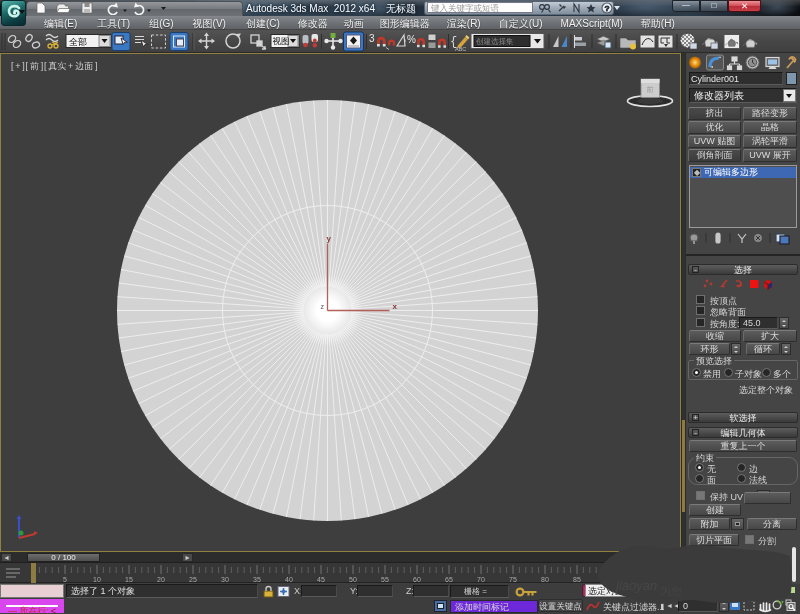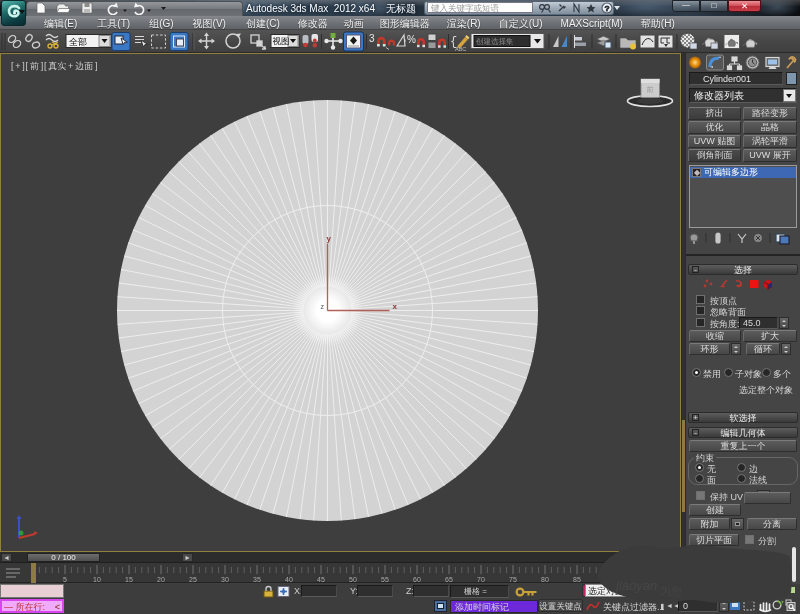--- a/index.html
+++ b/index.html
@@ -314,21 +314,21 @@
   <circle cx="66.5" cy="8.5" r="4.2" fill="#8f8f8f" stroke="#555"></circle>
   <path d="M66.5,8.5 l0,-3 M66.5,8.5 l2,1.5" stroke="#333" stroke-width="1"></path>
   <g>
    <rect x="80" y="3.5" width="13" height="9" fill="#666" stroke="#d8d8d8" stroke-width="1.2"></rect>
    <rect x="82" y="5.5" width="9" height="5" fill="#9fc3e8"></rect>
    <path d="M84,12.5 h5 l1.5,2.5 h-8 z" fill="#d8d8d8"></path>
   </g>
   <path d="M101,14 l6,-7 m-2,-3.5 l4,4 m-6,-2 q2,-4 5,-2 q3,2 0,5" stroke="#c89a58" stroke-width="1.8" fill="none"></path>
  </svg>
 
- <div class="fld" style="left:3px;top:19px;width:94px;height:13px;line-height:12px;padding-left:13px;color:#e6e6e6;">Cylinder001</div>
+ <div class="fld" style="left:3px;top:19px;width:94px;height:13px;line-height:12px;padding-left:1px;color:#e6e6e6;">Cylinder001</div>
  <div class="ab" style="left:100px;top:19px;width:11px;height:13px;background:#7e97ad;border:1px solid #222;"></div>
 
  <div class="fld" style="left:3px;top:35px;width:108px;height:15px;line-height:14px;padding-left:4px;font-size:10px;color:#efefef;background:#303030;">修改器列表</div>
  <div class="ab" style="left:97px;top:36px;width:13px;height:13px;background:#e8e8e8;border:1px solid #777;"></div>
  <div class="ab" style="left:100px;top:41px;width:0;height:0;border-left:3.5px solid transparent;border-right:3.5px solid transparent;border-top:4.5px solid #111;"></div>
 <div class="btn" style="left:2px;top:54px;width:53px;height:13px;background:linear-gradient(#4a4a4a,#3c3c3c);">挤出</div>
     <div class="btn" style="left:57px;top:54px;width:54px;height:13px;">路径变形</div>
     <div class="btn" style="left:2px;top:68px;width:53px;height:13px;">优化</div>
     <div class="btn" style="left:57px;top:68px;width:54px;height:13px;">晶格</div>
     <div class="btn" style="left:2px;top:82px;width:53px;height:13px;">UVW 贴图</div>
@@ -385,20 +385,23 @@
  <div class="cb" style="left:10px;top:265px;"></div>
     <div class="lbl" style="left:24px;top:265px;">按角度:</div>
  <div class="fld" style="left:53px;top:264px;width:39px;height:12px;line-height:11px;padding-left:3px;">45.0</div>
  <div class="spn" style="left:93px;top:264px;height:12px;"></div>
  <div class="btn" style="left:3px;top:277px;width:52px;height:12px;">收缩</div>
  <div class="btn" style="left:57px;top:277px;width:54px;height:12px;">扩大</div>
  <div class="btn" style="left:3px;top:290px;width:41px;height:12px;">环形</div>
  <div class="spn" style="left:45px;top:290px;height:12px;"></div>
  <div class="btn" style="left:60px;top:290px;width:34px;height:12px;">循环</div>
  <div class="spn" style="left:95px;top:290px;height:12px;"></div>
+ <div class="grp" style="left:2px;top:307px;width:110px;height:20px;">
+      <span>预览选择</span>
+    </div>
  <div class="rad on" style="left:6px;top:315px;"></div>
     <div class="lbl" style="left:17px;top:315px;">禁用</div>
  <div class="rad" style="left:38px;top:315px;"></div>
     <div class="lbl" style="left:49px;top:315px;">子对象</div>
  <div class="rad" style="left:76px;top:315px;"></div>
     <div class="lbl" style="left:87px;top:315px;">多个</div>
  <div class="lbl" style="left:53px;top:331px;">选定整个对象</div>
 
  <div class="hdr" style="top:359px;"><b>+</b>软选择</div>
  <div class="hdr" style="top:374px;"><b>-</b>编辑几何体</div>
@@ -560,21 +563,22 @@
       <line x1="653.8" y1="4" x2="653.8" y2="10" stroke="#5f5f5f"></line>
   <rect x="31" y="0" width="5" height="20" fill="#8d7b42"></rect>
   <g stroke="#9a9a9a">
         <path d="M6,6 h14 M6,10 h14 M6,14 h10"></path>
       </g>
  </svg>
 </div>
 
 <div class="ab" style="left:0;top:584px;width:800px;height:30px;background:#3d3d3d;">
  <div class="ab" style="left:0;top:0;width:64px;height:14px;background:#e8cfd3;border:1px solid #777;"></div>
- <div class="ab" style="left:0;top:15px;width:64px;height:14px;background:#f0abfc;border:2px solid #d946ef;color:#c03030;font-size:9px;line-height:13px;"><span style="padding-left:2px;">— 所在行:</span><span style="float:right;padding-right:2px;color:#8a2020;">&lt;</span></div>
+ <div class="ab" style="left:0;top:15px;width:64px;height:14px;background:#ffffff;border:6px solid #d946ef;color:#c03030;font-size:9px;line-height:13px;"><span style="padding-left:2px;">— 所在行:</span><span style="float:right;padding-right:2px;color:#8a2020;">&lt;</span></div>
+ <div class="fld" style="left:66px;top:0;width:192px;height:14px;line-height:13px;padding-left:4px;color:#e0e0e0;">选择了 1 个对象</div>
 
  <svg class="ab" style="left:262px;top:1px" width="30" height="13" viewBox="0 0 30 13">
   <rect x="2" y="6" width="9" height="6" fill="#d8b23a" stroke="#6a5515"></rect>
   <path d="M4,6 v-2 a2.5,2.5 0 0,1 5,0 v2" stroke="#c8c8c8" fill="none" stroke-width="1.4"></path>
   <rect x="16" y="1.5" width="11" height="10" fill="#e8eef4" stroke="#667"></rect>
   <path d="M21.5,3 v7 M18,6.5 h7" stroke="#3b6eb4" stroke-width="1.5"></path>
   <circle cx="21.5" cy="6.5" r="1.6" fill="none" stroke="#3b6eb4"></circle>
  </svg>
  <div class="lbl" style="left:294px;top:2px;color:#ccc;">X:</div>
     <div class="fld" style="left:301px;top:1px;width:36px;height:12px;"></div>

